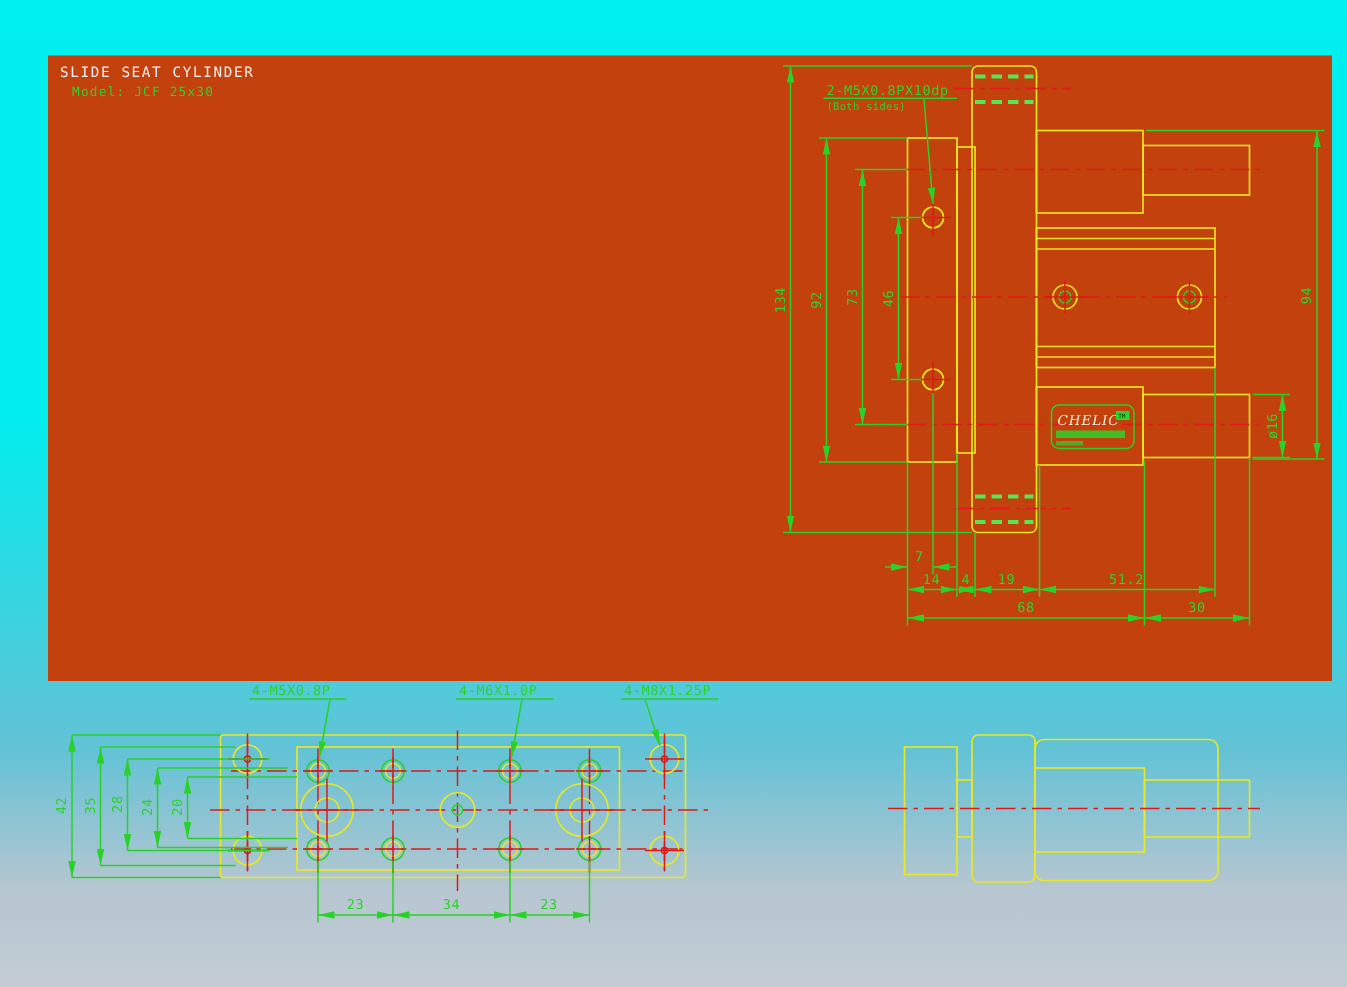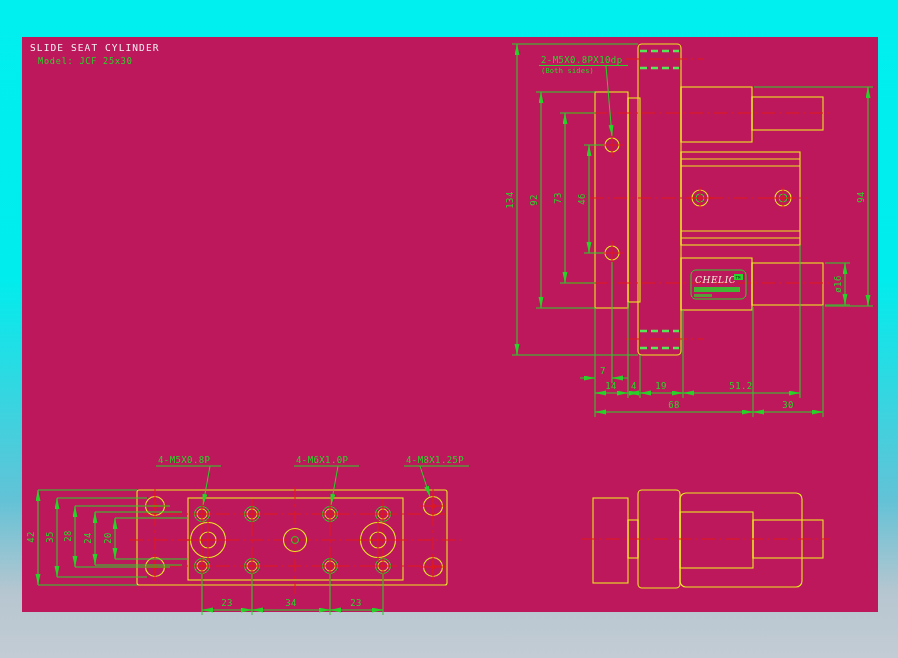--- a/index.html
+++ b/index.html
@@ -2,22 +2,22 @@
 <html><head>
 <meta charset="utf-8">
 <style>
   html,body{margin:0;padding:0;}
   body{
     width:898px;height:658px;overflow:hidden;
     background:linear-gradient(180deg,#00efef 0%,#00eded 42%,#63c2d6 76%,#b6c6d0 90%,#c3ccd4 100%);
     font-family:"DejaVu Sans Mono","Liberation Mono",monospace;
   }
   .canvas{
-    position:absolute;left:22px;top:37px;width:856px;height:575px;
-    background:#be185d;
+    position:absolute;left:32px;top:37px;width:856px;height:417px;
+    background:#c2410c;
   }
   svg{display:block}
   .geo{fill:none;stroke:#e8e822;stroke-width:1.1}
   .geoT{fill:none;stroke:#e8e822;stroke-width:1}
   .dim{fill:none;stroke:#28d228;stroke-width:1}
   .hid{fill:none;stroke:#57e657;stroke-width:2.6;stroke-dasharray:7 4}
   .cl{fill:none;stroke:#e01818;stroke-width:1;stroke-dasharray:13 4 3 4}
   .clr{fill:none;stroke:#e01818;stroke-width:1}
   .txt{font:9px "DejaVu Sans Mono",monospace;fill:#2bd42b;letter-spacing:.4px}
   .txtS{font:7px "DejaVu Sans Mono",monospace;fill:#2bd42b;letter-spacing:.2px}

